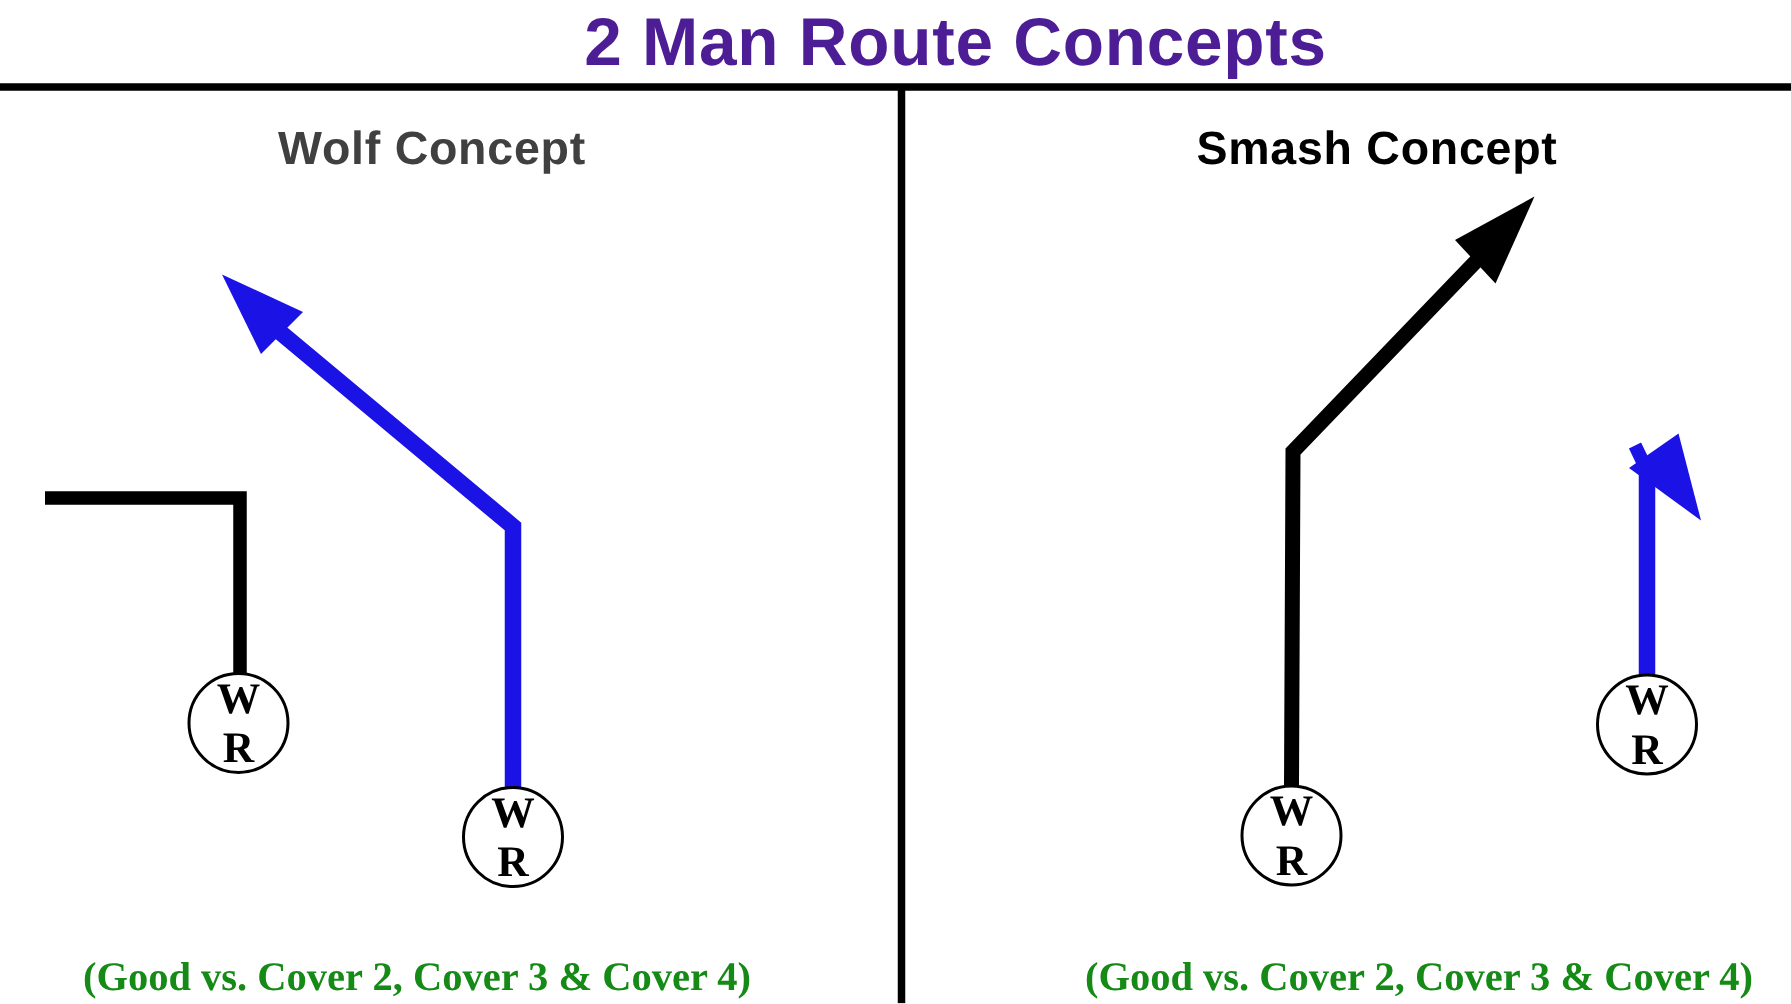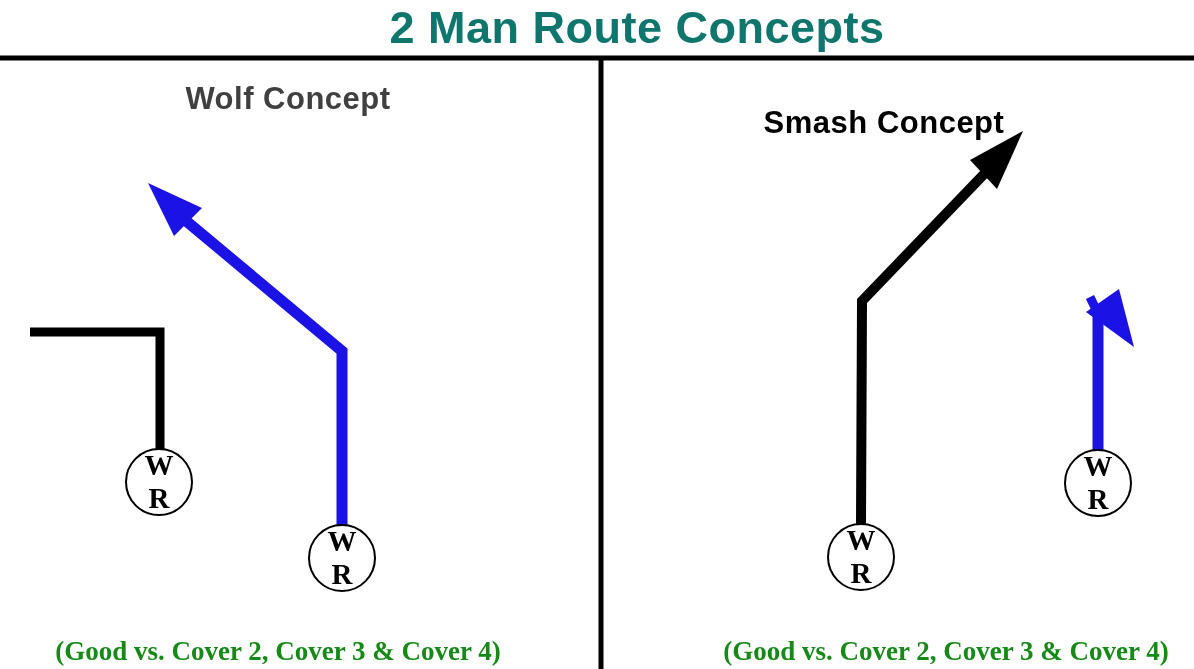--- a/index.html
+++ b/index.html
@@ -26,21 +26,21 @@
     position: absolute;
     top: 81px;
     transform: translateX(-50%);
     font-size: 31px;
     font-weight: bold;
     letter-spacing: 0.5px;
     color: #000000;
     white-space: nowrap;
   }
   .heading.wolf  { left: 288px; }
-  .heading.smash { left: 884px; margin-top: 24px; }
+  .heading.smash { left: 918px; }
   .footnote {
     position: absolute;
     top: 636px;
     transform: translateX(-50%);
     font-size: 27px;
     font-weight: bold;
     white-space: nowrap;
     font-family: Liberation Serif, serif;
   }
   .footnote.wolf  { left: 278px; }
@@ -88,21 +88,21 @@
         <text x="861" y="550" text-anchor="middle" class="player-letter" fill="#000000">W</text>
         <text x="861" y="583" text-anchor="middle" class="player-letter" fill="#000000">R</text>
       </g>
       <g>
         <circle cx="1098" cy="483" r="33" fill="#ffffff" stroke="#000000" stroke-width="2"></circle>
         <text x="1098" y="476" text-anchor="middle" class="player-letter" fill="#000000">W</text>
         <text x="1098" y="509" text-anchor="middle" class="player-letter" fill="#000000">R</text>
       </g>
     </svg>
 
-  <div class="title" style="color: #0f766e;">2 Man Route Concepts</div>
+  <div class="title" style="color: #4c1d95;">2 Man Route Concepts</div>
 
   <div class="heading wolf" style="color: #404040;">Wolf Concept</div>
   <div class="heading smash" style="color: rgb(0, 0, 0);">Smash Concept</div>
 
   <div class="footnote wolf" style="color: rgb(22, 138, 22);">(Good vs. Cover 2, Cover 3 &amp; Cover 4)</div>
   <div class="footnote smash" style="color: rgb(22, 138, 22);">(Good vs. Cover 2, Cover 3 &amp; Cover 4)</div>
 
 </div>
 
 </body></html>

